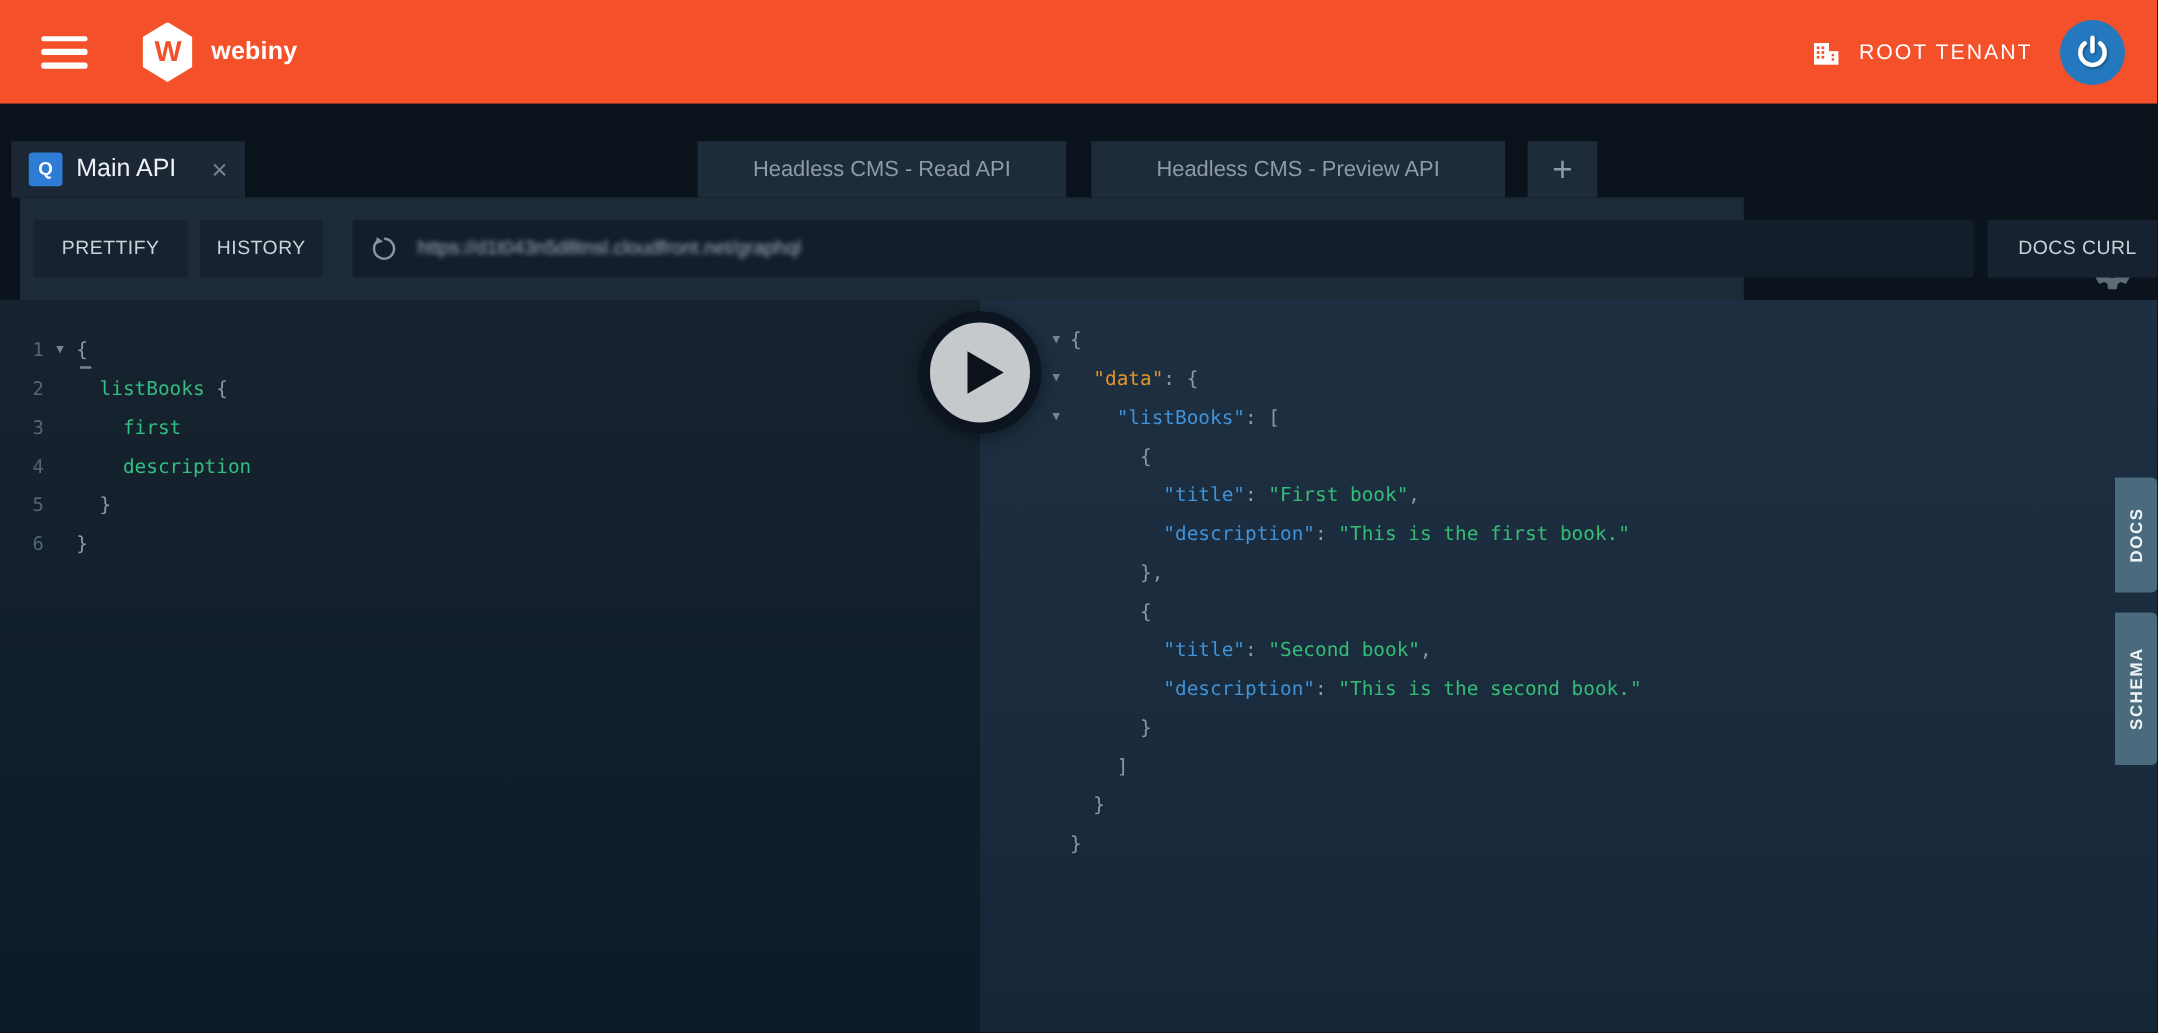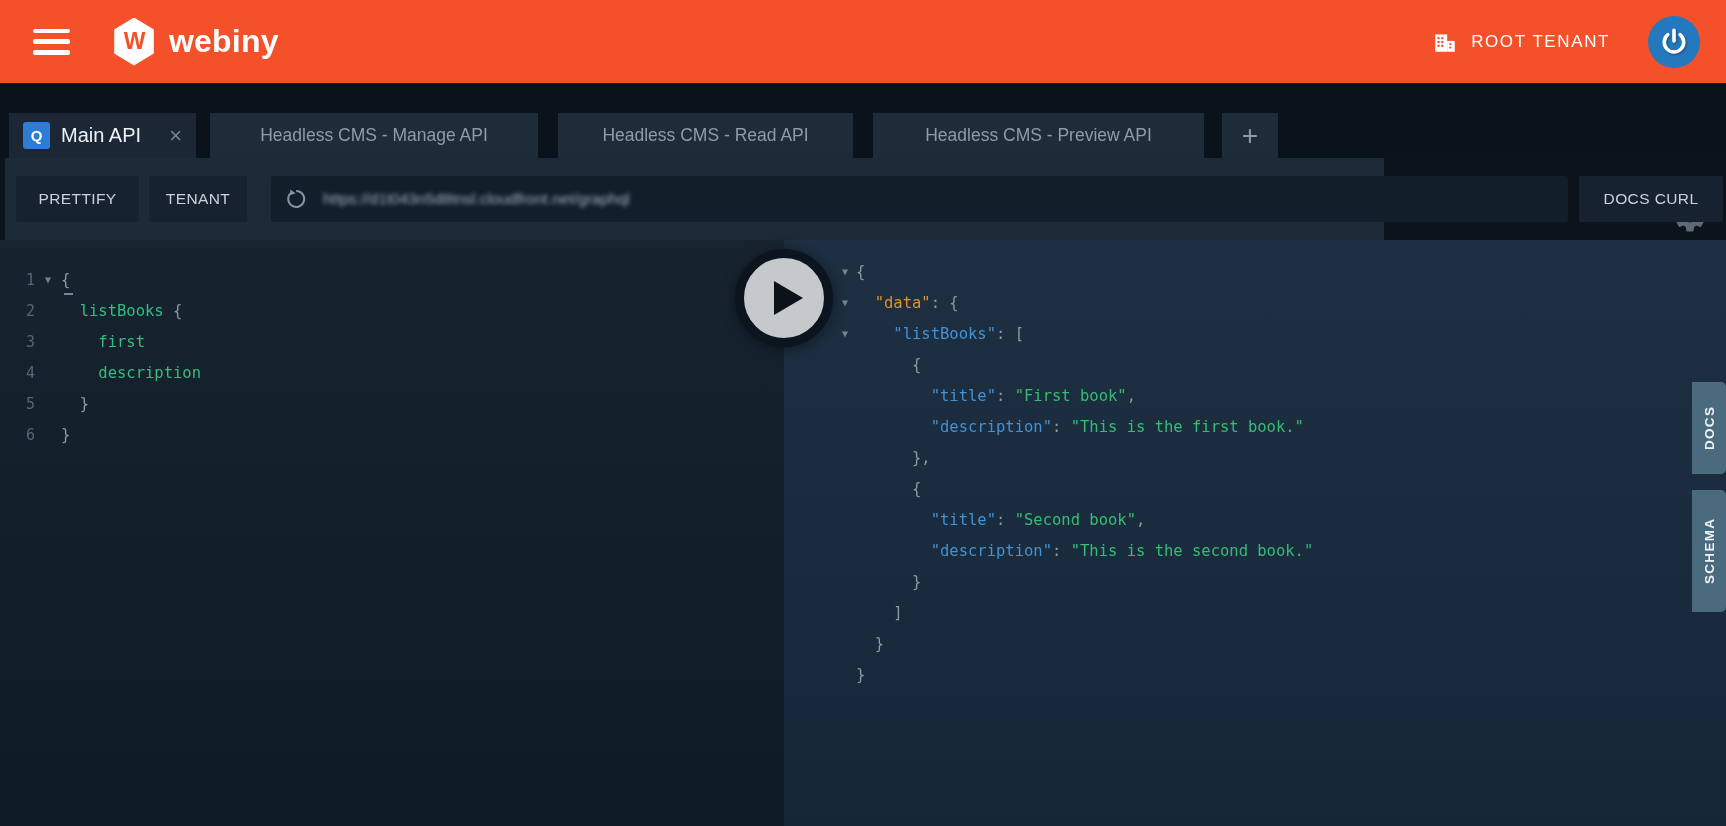--- a/index.html
+++ b/index.html
@@ -13,22 +13,22 @@
 
   
   .header{position:absolute;left:0;top:0;width:1726px;height:83px;background:var(--orange);
     display:flex;align-items:center;padding:0 26px 0 33px}
   .menu-btn{width:37px;height:26px;display:flex;flex-direction:column;justify-content:space-between;cursor:pointer}
   .menu-btn i{display:block;height:4.5px;background:#fff;border-radius:2px}
   .logo-wrap{display:flex;align-items:center;margin-left:42px;gap:13px}
   .hex{width:44px;height:48px;background:#fff;display:flex;align-items:center;justify-content:center;
     clip-path:polygon(50% 0,95% 25%,95% 75%,50% 100%,5% 75%,5% 25%)}
   .hex span{color:var(--orange);font-weight:800;font-size:23px;letter-spacing:-1px}
-  .wordmark{color:#fff;font-size:32px;font-weight:700;letter-spacing:.2px}
-  .hdr-right{margin-left:auto;display:flex;align-items:center;gap:16px}
+  .wordmark{color:#fff;font-size:20px;font-weight:700;letter-spacing:.2px}
+  .hdr-right{margin-left:auto;display:flex;align-items:center;}
   .tenant{display:flex;align-items:center;gap:13px;color:#fff;font-size:17px;font-weight:500;
     letter-spacing:1.6px;cursor:pointer}
   .avatar{width:52px;height:52px;border-radius:50%;background:var(--avatar-blue);margin-left:22px;
     display:flex;align-items:center;justify-content:center;cursor:pointer}
   .avatar svg{filter:drop-shadow(1.5px 1.5px 1px rgba(0,0,0,.35))}
 
   
   .tabbar{position:absolute;left:0;top:83px;width:1726px;height:75px;background:#0a121c}
   .tab{position:absolute;bottom:0;height:45px;display:flex;align-items:center;cursor:pointer}
   .tab.active{left:9px;width:187px;background:#1b2735;padding:0 14px;gap:11px}
@@ -36,21 +36,21 @@
     font-weight:700;font-size:15px;display:flex;align-items:center;justify-content:center;flex:none}
   .tab.active .lbl{color:#eef2f5;font-size:20px}
   .tab .close{margin-left:auto;color:#76828e;font-size:22px;font-weight:300;line-height:1}
   .tab.inactive{background:#1e2b39;justify-content:center;color:#8e9ba8;font-size:17.5px}
   .t2{left:210px;width:328px}.t3{left:558px;width:295px}.t4{left:873px;width:331px}
   .tab.addtab{left:1222px;width:56px;background:#1e2b39;justify-content:center;
     color:#8e9ba8;font-size:28px;font-weight:300}
   .gear{position:absolute;left:1672px;top:116px;width:36px;height:36px;cursor:pointer}
 
   
-  .toolbar{position:absolute;left:5px;top:158px;width:1379px;height:82px;background:#1d2b39}
+  .toolbar{position:absolute;left:16px;top:158px;width:1379px;height:82px;background:#1d2b39}
   .tbtn{position:absolute;top:18px;height:46px;background:#16222f;border-radius:2px;border:none;
     color:#cbd3da;font-family:"Liberation Sans",sans-serif;font-size:15.5px;font-weight:500;
     letter-spacing:.4px;cursor:pointer;display:flex;align-items:center;justify-content:center}
   .prettify{left:11px;width:123px}
   .history{left:144px;width:98px}
   .urlbar{position:absolute;left:266px;top:18px;width:1297px;height:46px;background:#121e2a;
     border-radius:3px;display:flex;align-items:center;padding:0 14px;gap:14px;cursor:text}
   .url-text{color:#9fb0bd;font-size:15.5px;filter:blur(2.3px);white-space:nowrap;overflow:hidden}
   .copycurl{left:1574px;width:144px}
 
@@ -134,32 +134,31 @@
       </div>
     </div>
   </div>
 
   <div class="tabbar">
     <div class="tab active">
       <span class="q-badge">Q</span>
       <span class="lbl">Main API</span>
       <span class="close">×</span>
     </div>
-    <div class="tab inactive t2">Headless CMS - Manage API</div>
     <div class="tab inactive t3">Headless CMS - Read API</div>
     <div class="tab inactive t4">Headless CMS - Preview API</div>
     <div class="tab addtab">+</div>
     <svg class="gear" viewBox="0 0 24 24">
       <path fill="#5e6a78" d="M19.14,12.94c0.04-0.3,0.06-0.61,0.06-0.94c0-0.32-0.02-0.64-0.07-0.94l2.03-1.58c0.18-0.14,0.23-0.41,0.12-0.61l-1.92-3.32c-0.12-0.22-0.37-0.29-0.59-0.22l-2.39,0.96c-0.5-0.38-1.03-0.7-1.62-0.94L14.4,2.81c-0.04-0.24-0.24-0.41-0.48-0.41h-3.84c-0.24,0-0.43,0.17-0.47,0.41L9.25,5.35C8.66,5.59,8.12,5.92,7.63,6.29L5.24,5.33c-0.22-0.08-0.47,0-0.59,0.22L2.74,8.87C2.62,9.08,2.66,9.34,2.86,9.48l2.03,1.58C4.84,11.36,4.8,11.69,4.8,12s0.02,0.64,0.07,0.94l-2.03,1.58c-0.18,0.14-0.23,0.41-0.12,0.61l1.92,3.32c0.12,0.22,0.37,0.29,0.59,0.22l2.39-0.96c0.5,0.38,1.03,0.7,1.62,0.94l0.36,2.54c0.05,0.24,0.24,0.41,0.48,0.41h3.84c0.24,0,0.44-0.17,0.47-0.41l0.36-2.54c0.59-0.24,1.13-0.56,1.62-0.94l2.39,0.96c0.22,0.08,0.47,0,0.59-0.22l1.92-3.32c0.12-0.22,0.07-0.47-0.12-0.61L19.14,12.94z M12,15.6c-1.98,0-3.6-1.62-3.6-3.6s1.62-3.6,3.6-3.6s3.6,1.62,3.6,3.6S13.98,15.6,12,15.6z"></path>
     </svg>
   </div>
 
   <div class="toolbar">
     <button class="tbtn prettify">PRETTIFY</button>
-    <button class="tbtn history">TENANT</button>
+    <button class="tbtn history">HISTORY</button>
     <div class="urlbar">
       <svg width="24" height="24" viewBox="0 0 24 24">
         <path d="M6.5 5.5 A 8 8 0 1 0 12 4" fill="none" stroke="#8494a2" stroke-width="2" stroke-linecap="round"></path>
         <path d="M5.2 2.5 L5.2 8.2 L10.6 6.2 Z" fill="#8494a2"></path>
       </svg>
       <span class="url-text">https://d1t043n5d8tnsl.cloudfront.net/graphql</span>
     </div>
     <button class="tbtn copycurl">DOCS CURL</button>
   </div>
 

